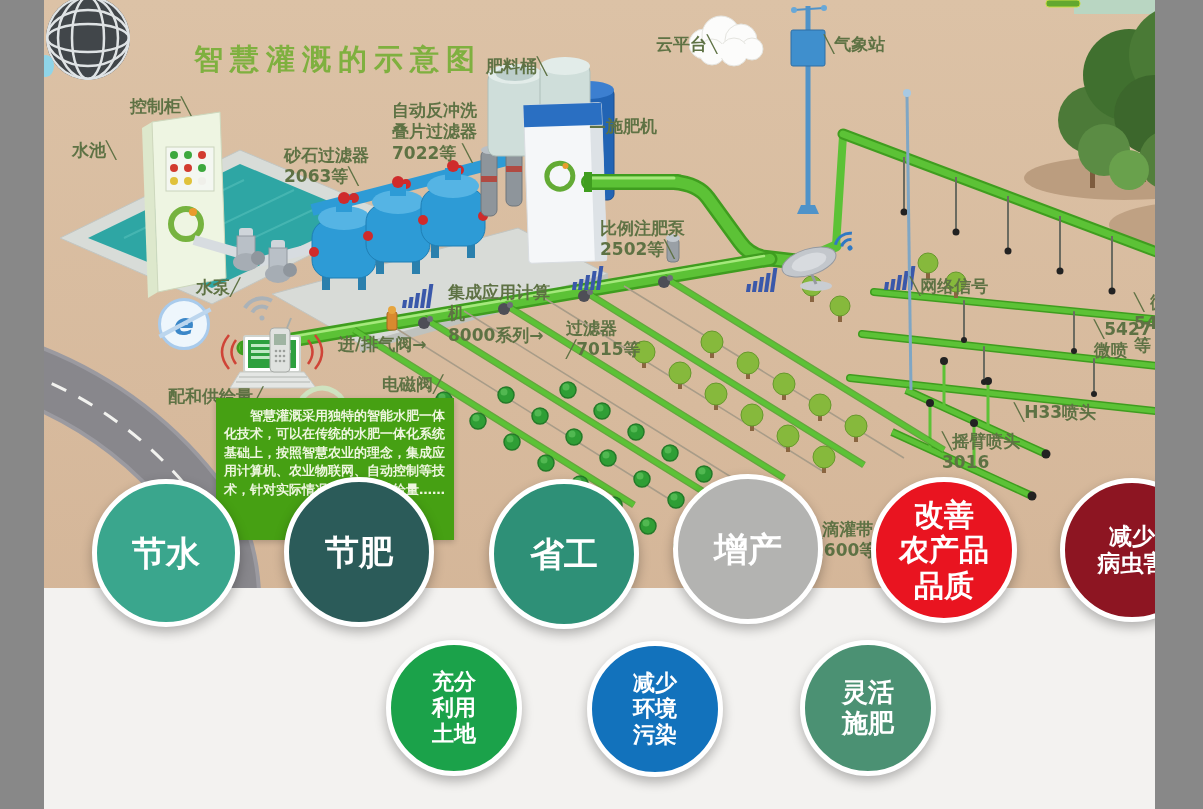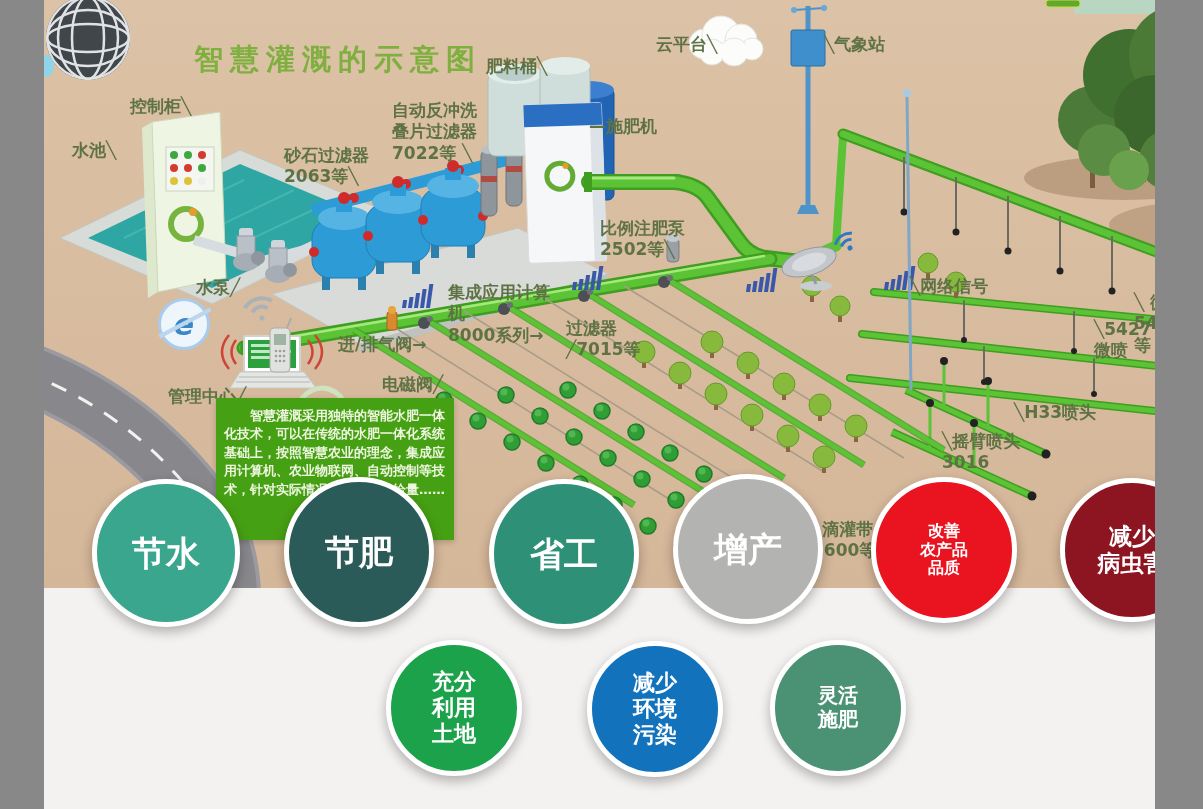--- a/index.html
+++ b/index.html
@@ -27,25 +27,25 @@
            background:#bcd6ee;transform:rotate(-28deg);}
   .circle{position:absolute;z-index:6;border-radius:50%;border:5px solid #fff;
           box-sizing:border-box;box-shadow:0 5px 12px rgba(0,0,0,.28);
           display:flex;align-items:center;justify-content:center;
           color:#fff;font-weight:bold;text-align:center;white-space:pre-line;
           line-height:1.18;}
   .c1{left:48px; top:479px;width:148px;height:148px;background:#3aa68d;font-size:34px;}
   .c2{left:240px;top:477px;width:150px;height:150px;background:#2b5b59;font-size:34px;}
   .c3{left:445px;top:479px;width:150px;height:150px;background:#2e9077;font-size:34px;}
   .c4{left:629px;top:474px;width:150px;height:150px;background:#b3b3b1;font-size:34px;}
-  .c5{left:827px;top:477px;width:146px;height:146px;background:#e91420;font-size:16px;}
+  .c5{left:827px;top:477px;width:146px;height:146px;background:#e91420;font-size:30px;}
   .c6{left:1016px;top:478px;width:144px;height:144px;background:#8d1522;font-size:23px;}
   .c7{left:342px;top:640px;width:136px;height:136px;background:#1ba24a;font-size:22px;font-family:Liberation Serif, serif;}
   .c8{left:543px;top:641px;width:136px;height:136px;background:#1272bc;font-size:22px;}
-  .c9{left:726px;top:640px;width:136px;height:136px;background:#4b9173;font-size:20px;text-align:right;}
+  .c9{left:756px;top:640px;width:136px;height:136px;background:#4b9173;font-size:26px;text-align:right;}
 </style>
 </head>
 <body>
 
 <div class="stage">
 
   <svg class="scene" width="1203" height="588" viewBox="0 0 1203 588">
     <defs>
         <clipPath id="gclip">
           <circle cx="44" cy="38" r="42"></circle>
@@ -509,21 +509,21 @@
   <div class="dlabel" style="left:338px;top:374px">电磁阀╱</div>
   <div class="dlabel" style="left:866px;top:276px">╲网络信号</div>
   <div class="dlabel ctr" style="left:1090px;top:292px;width:110px">╲ 微喷
 5428/5429等</div>
   <div class="dlabel" style="left:1050px;top:319px">╲5427微喷</div>
   <div class="dlabel" style="left:970px;top:402px">╲H33喷头</div>
   <div class="dlabel ctr" style="left:898px;top:431px;width:86px">╲摇臂喷头
 3016</div>
   <div class="dlabel ctr" style="left:768px;top:519px;width:76px">╲滴灌带
 1600等</div>
-  <div class="dlabel" style="left:124px;top:386px">管理中心╱</div>
+  <div class="dlabel" style="left:124px;top:386px">配和供给量╱</div>
 
   <div class="e-badge">
     <span>e</span>
     <div class="e-slash"></div>
   </div>
 
   <div class="info-box">
     <p>智慧灌溉采用独特的智能水肥一体化技术，可以在传统的水肥一体化系统基础上，按照智慧农业的理念，集成应用计算机、农业物联网、自动控制等技术，针对实际情况……配和供给量……</p>
   </div>
 

